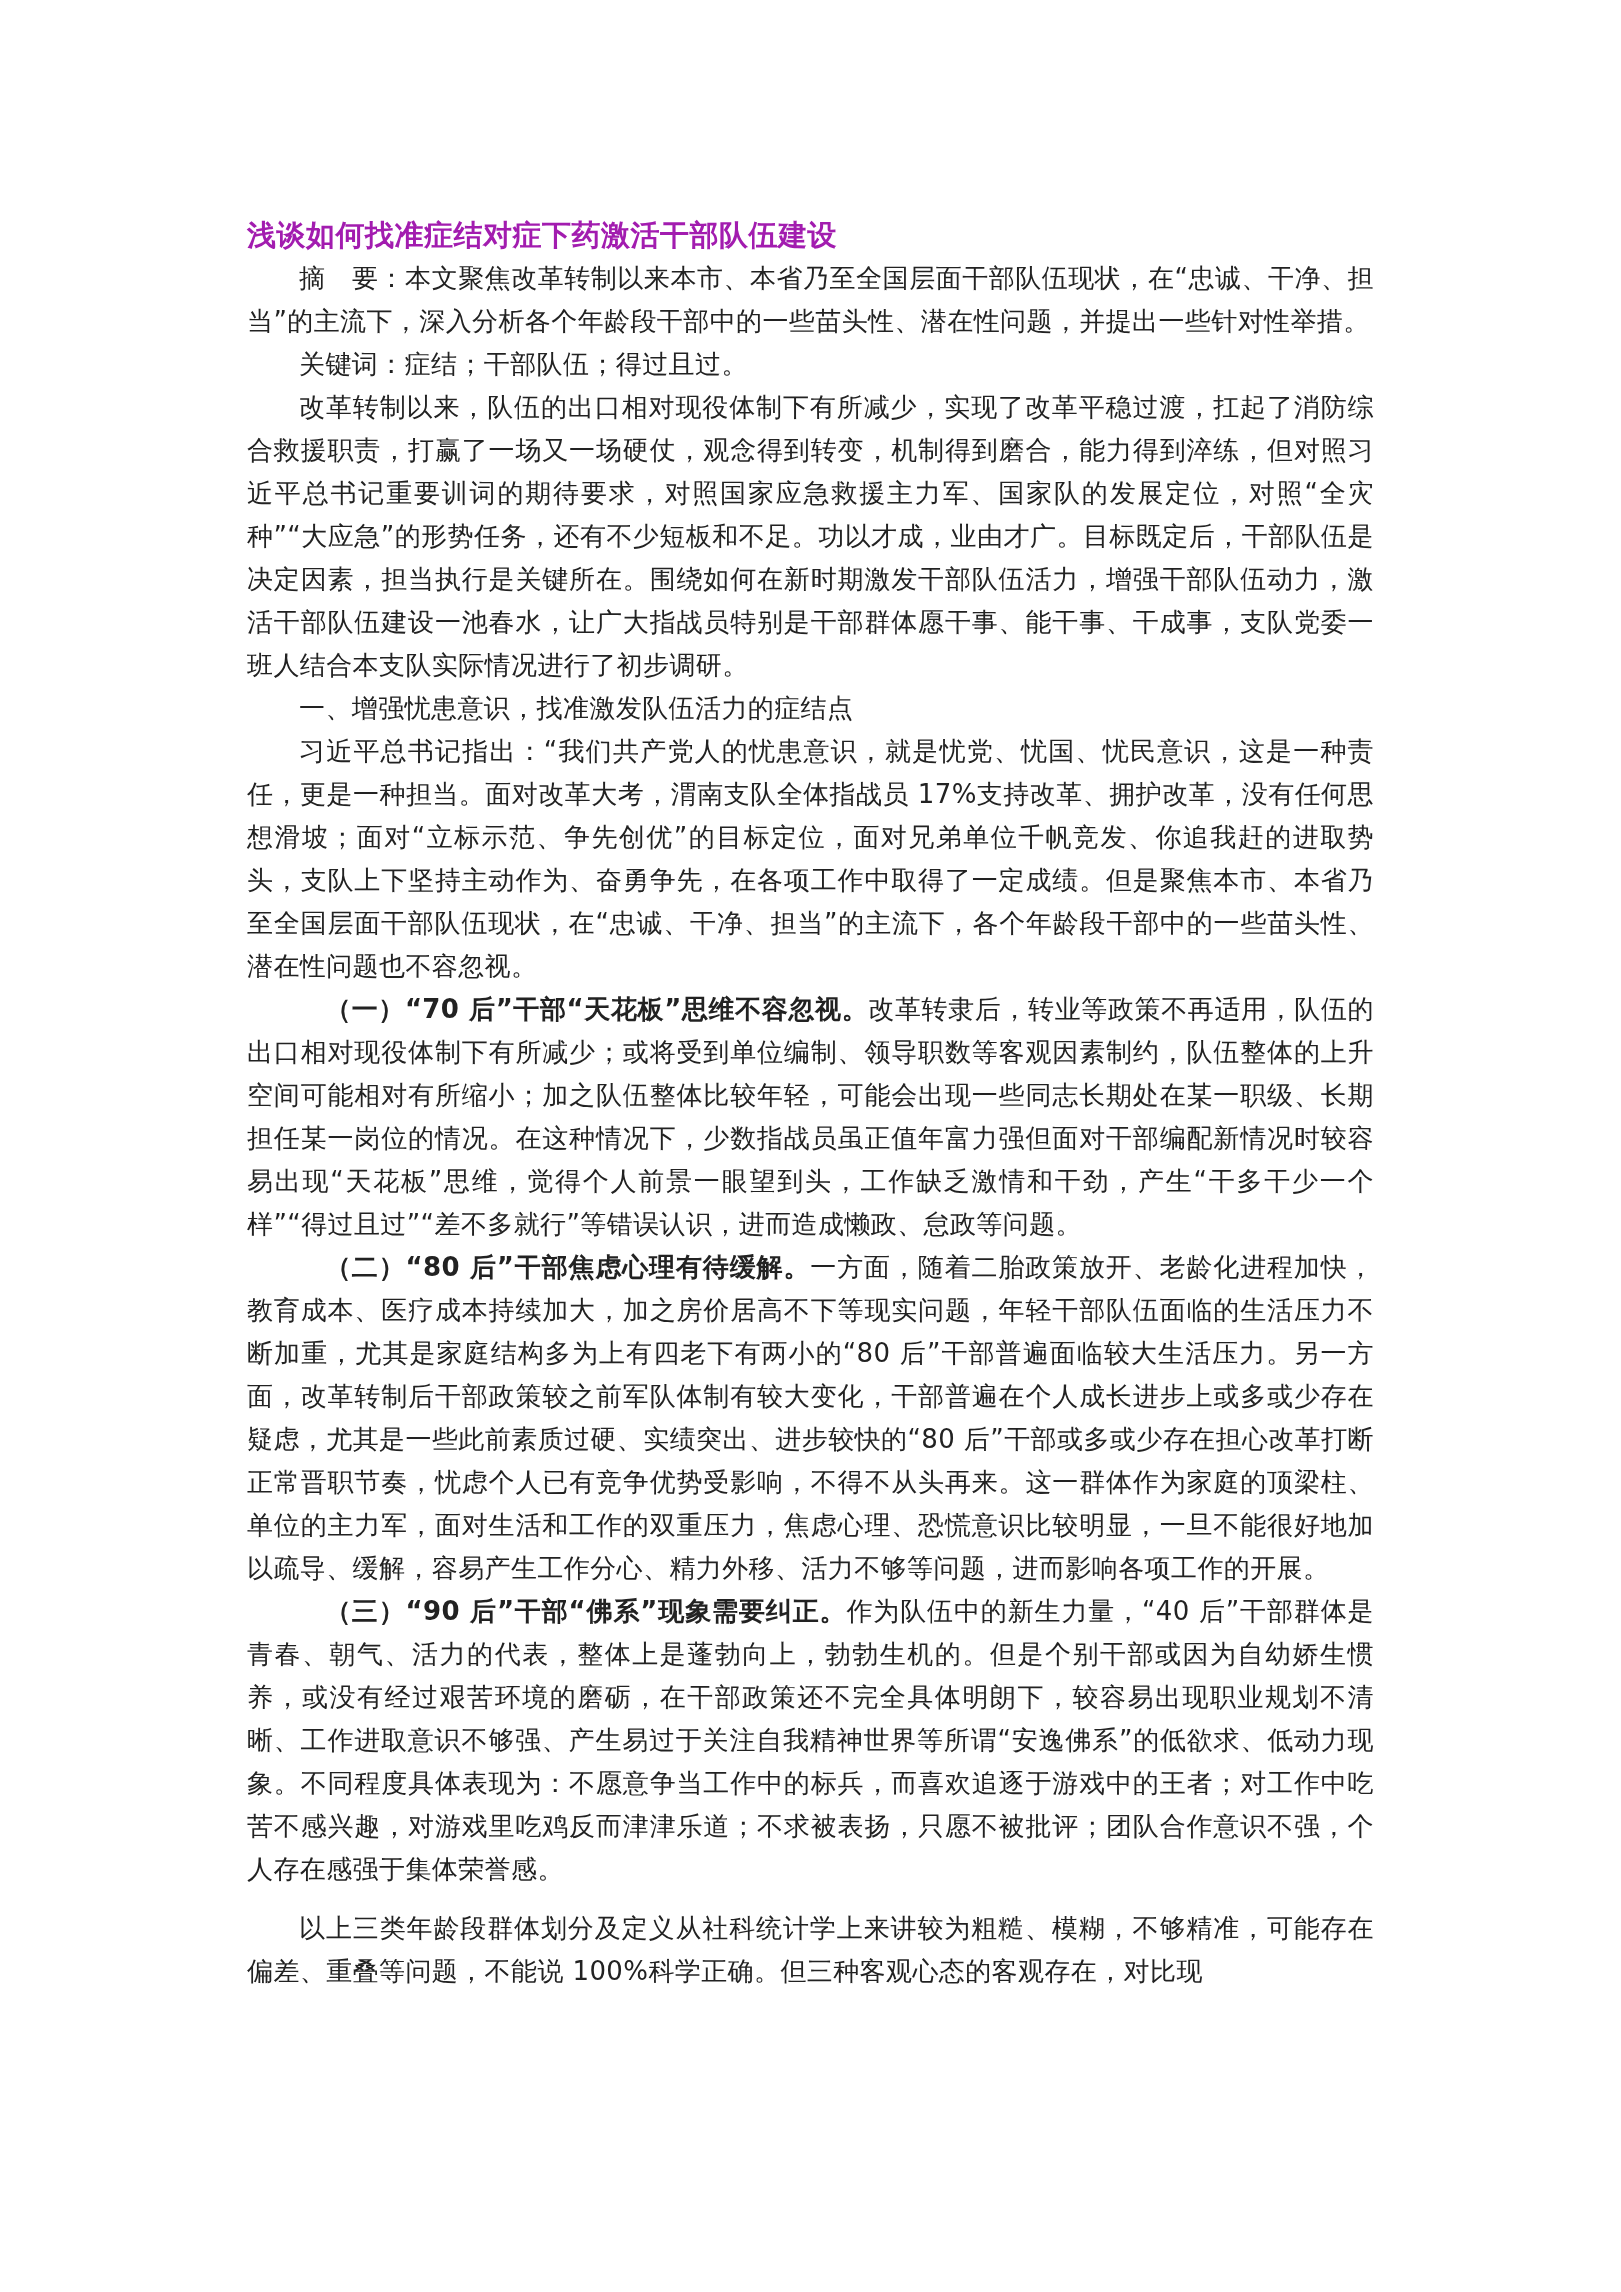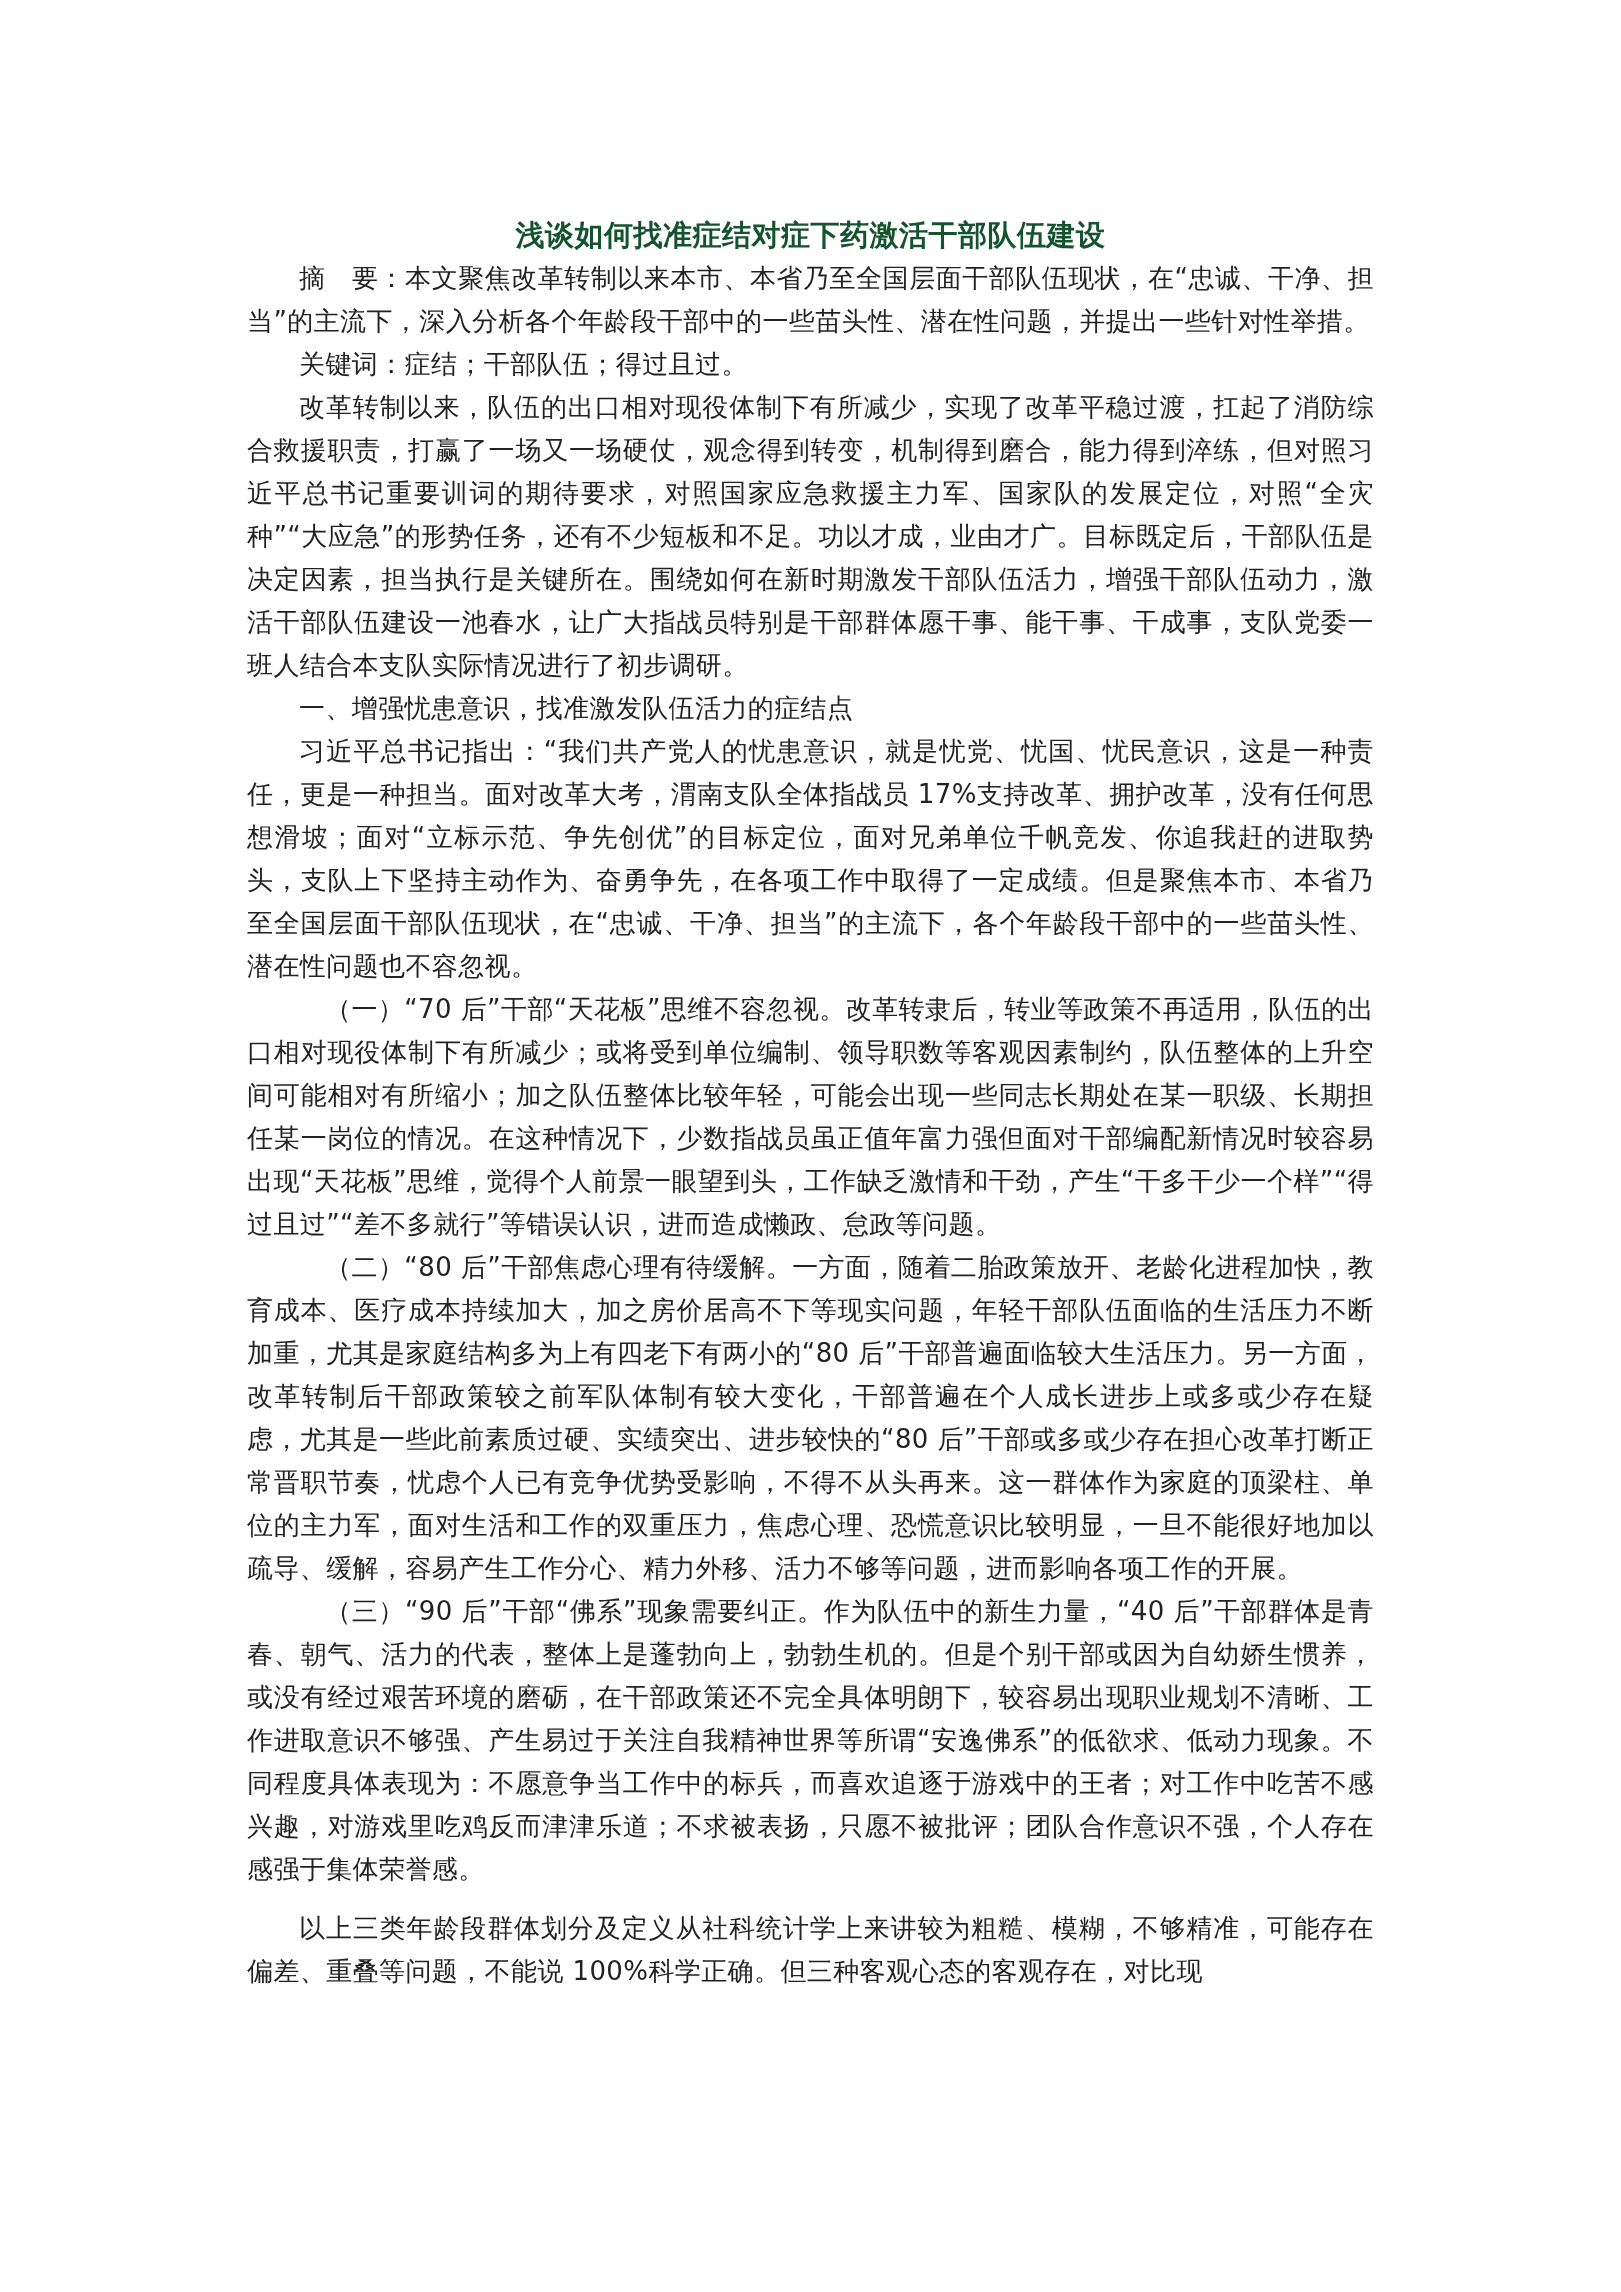--- a/index.html
+++ b/index.html
@@ -8,37 +8,36 @@
     position: absolute;
     left: 247px;
     top: 214px;
     width: 1127px;
     color: #222222;
     font-family: "DejaVu Sans", sans-serif;
     font-size: 26px;
     line-height: 43px;
   }
   .title {
-    text-align: center;
     font-family: "DejaVu Serif", serif;
     font-weight: bold;
-    color: #14532d;
+    color: #a21caf;
     font-size: 29px;
     line-height: 43px;
     margin: 0;
     letter-spacing: 0.5px;
   }
   p {
     margin: 0;
     text-align: justify;
     text-indent: 2em;
     letter-spacing: 0.4px;
   }
   .heading { font-weight: normal; text-indent: 2em; }
-  .sub-lead { font-weight: normal; }
+  .sub-lead { font-weight: bold; }
   .sub p, p.sub { text-indent: 3em; }
   .last { margin-top: 16px; }
 </style>
 </head>
 <body>
 
 <div class="page">
   <h1 class="title">浅谈如何找准症结对症下药激活干部队伍建设</h1>
 
   <p>摘　要：本文聚焦改革转制以来本市、本省乃至全国层面干部队伍现状，在“忠诚、干净、担当”的主流下，深入分析各个年龄段干部中的一些苗头性、潜在性问题，并提出一些针对性举措。</p>

